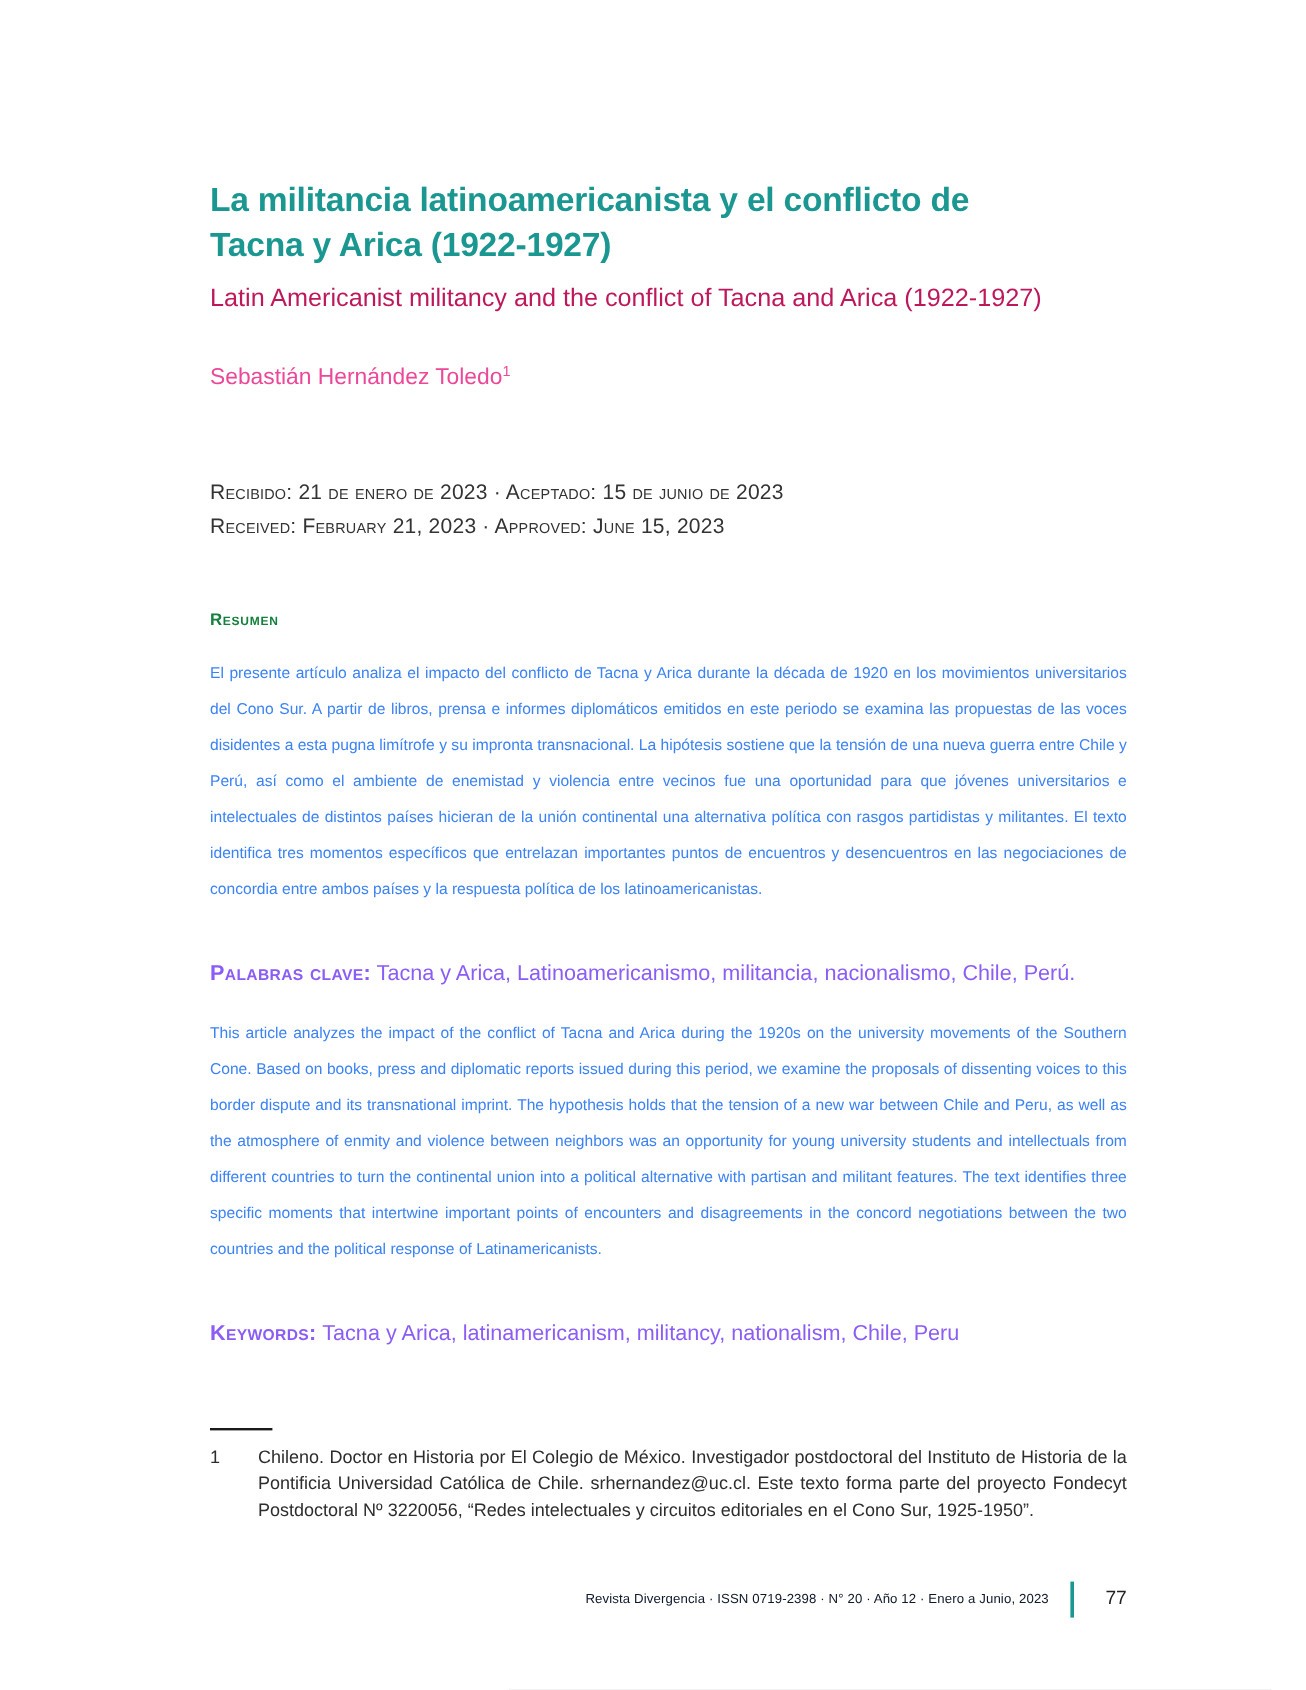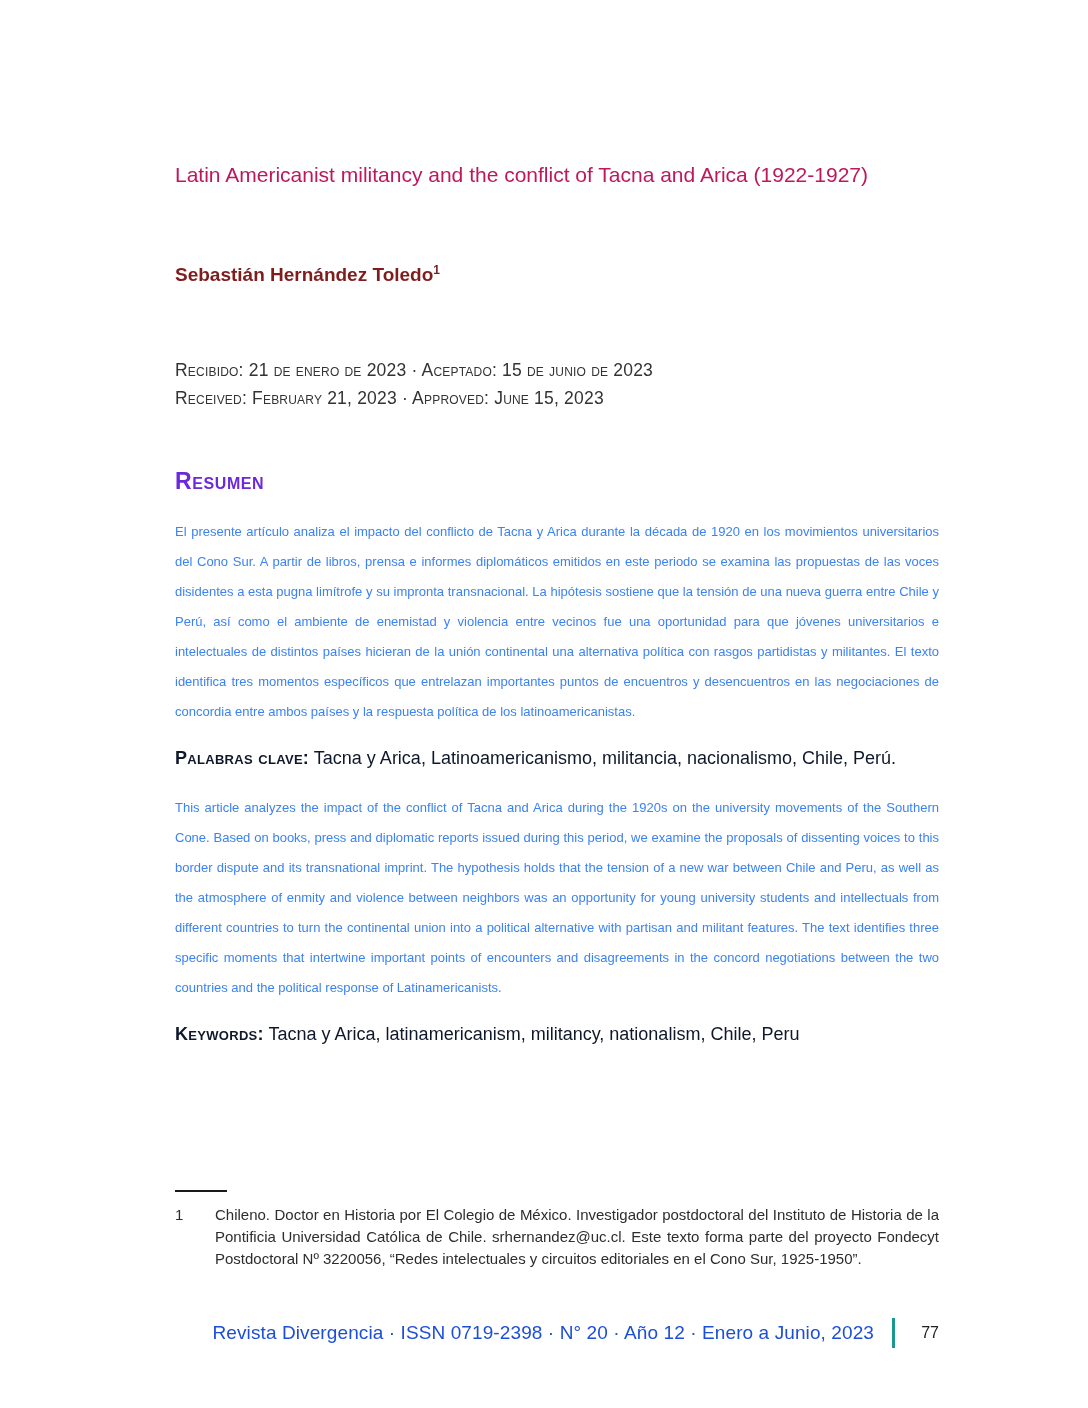--- a/index.html
+++ b/index.html
@@ -32,59 +32,59 @@
     margin: 0;
   }
   .article-subtitle {
     color: #be185d;
     font-size: 21px;
     line-height: 28px;
     font-weight: normal;
     margin-top: 13px;
   }
   .author-line {
-    margin-top: 74px;
+    margin-top: 39px;
     font-size: 19px;
-    font-weight: bold;
-    color: #7f1d1d;
+    font-weight: normal;
+    color: #ec4899;
   }
   .author-line sup {
     font-size: 12px;
   }
   .dates-block {
     margin-top: 70px;
     font-size: 17.5px;
     line-height: 28px;
     color: #333333;
     font-variant: small-caps;
     letter-spacing: 0.2px;
   }
   .section-heading {
-    color: #6d28d9;
-    font-size: 23px;
+    color: #15803d;
+    font-size: 14px;
     font-weight: bold;
     font-variant: small-caps;
     letter-spacing: 0.6px;
     margin-top: 54px;
   }
   .section-heading.first {
     margin-top: 56px;
   }
   .abstract-paragraph {
     margin-top: 22px;
     font-size: 13px;
     line-height: 30px;
     text-align: justify;
     color: #3b82f6;
   }
   .keywords-line {
-    margin-top: 18px;
+    margin-top: 42px;
     font-size: 18px;
     line-height: 26px;
-    color: #0f172a;
+    color: #8b5cf6;
   }
   .keywords-label {
     font-weight: bold;
     font-variant: small-caps;
     letter-spacing: 0.3px;
   }
   .footnote-block {
     position: absolute;
     left: 175px;
     top: 1190px;
@@ -113,22 +113,22 @@
   .page-footer {
     position: absolute;
     left: 175px;
     top: 1318px;
     width: 764px;
     display: flex;
     justify-content: flex-end;
     align-items: center;
   }
   .footer-journal {
-    font-size: 19px;
-    color: #1d4ed8;
+    font-size: 11px;
+    color: #0f172a;
     letter-spacing: 0.1px;
   }
   .footer-bar {
     width: 3px;
     height: 30px;
     background: #1a9791;
     margin-left: 18px;
     margin-right: 22px;
   }
   .footer-page-number {
@@ -138,20 +138,24 @@
     text-align: right;
   }
 </style>
 </head>
 <body>
 
 <div class="page">
 
   <div class="content">
 
+    <h1 class="article-title">
+      <span>La militancia latinoamericanista y el conflicto de</span><br>
+      <span>Tacna y Arica (1922-1927)</span>
+    </h1>
 
     <div class="article-subtitle">Latin Americanist militancy and the conflict of Tacna and Arica (1922-1927)</div>
 
     <div class="author-line">
       <span>Sebastián Hernández Toledo</span><sup>1</sup>
     </div>
 
     <div class="dates-block">
       <div>Recibido: 21 de enero de 2023 · Aceptado: 15 de junio de 2023</div>
       <div>Received: February 21, 2023 · Approved: June 15, 2023</div>

